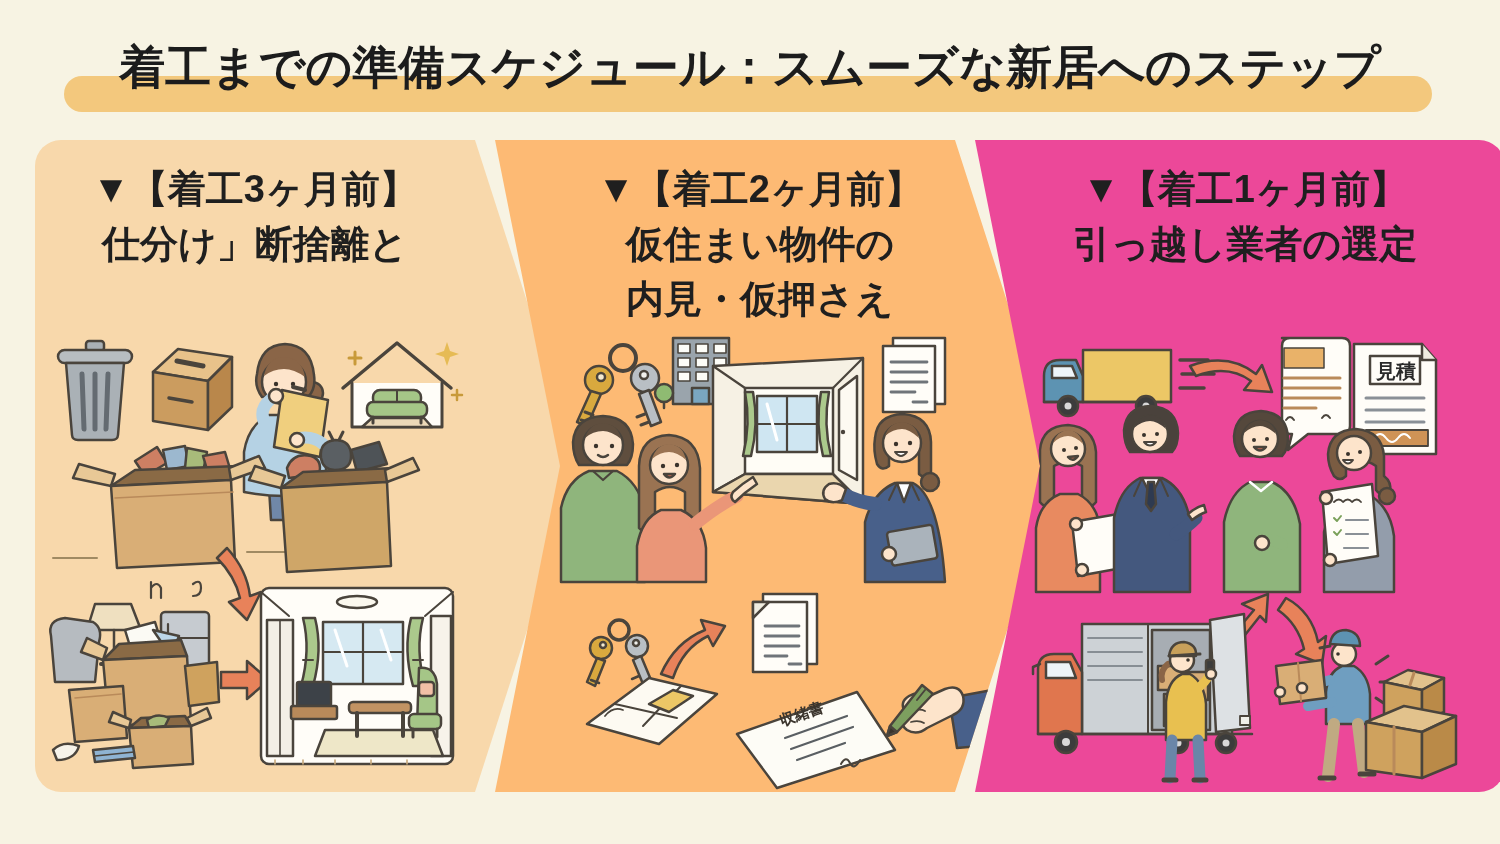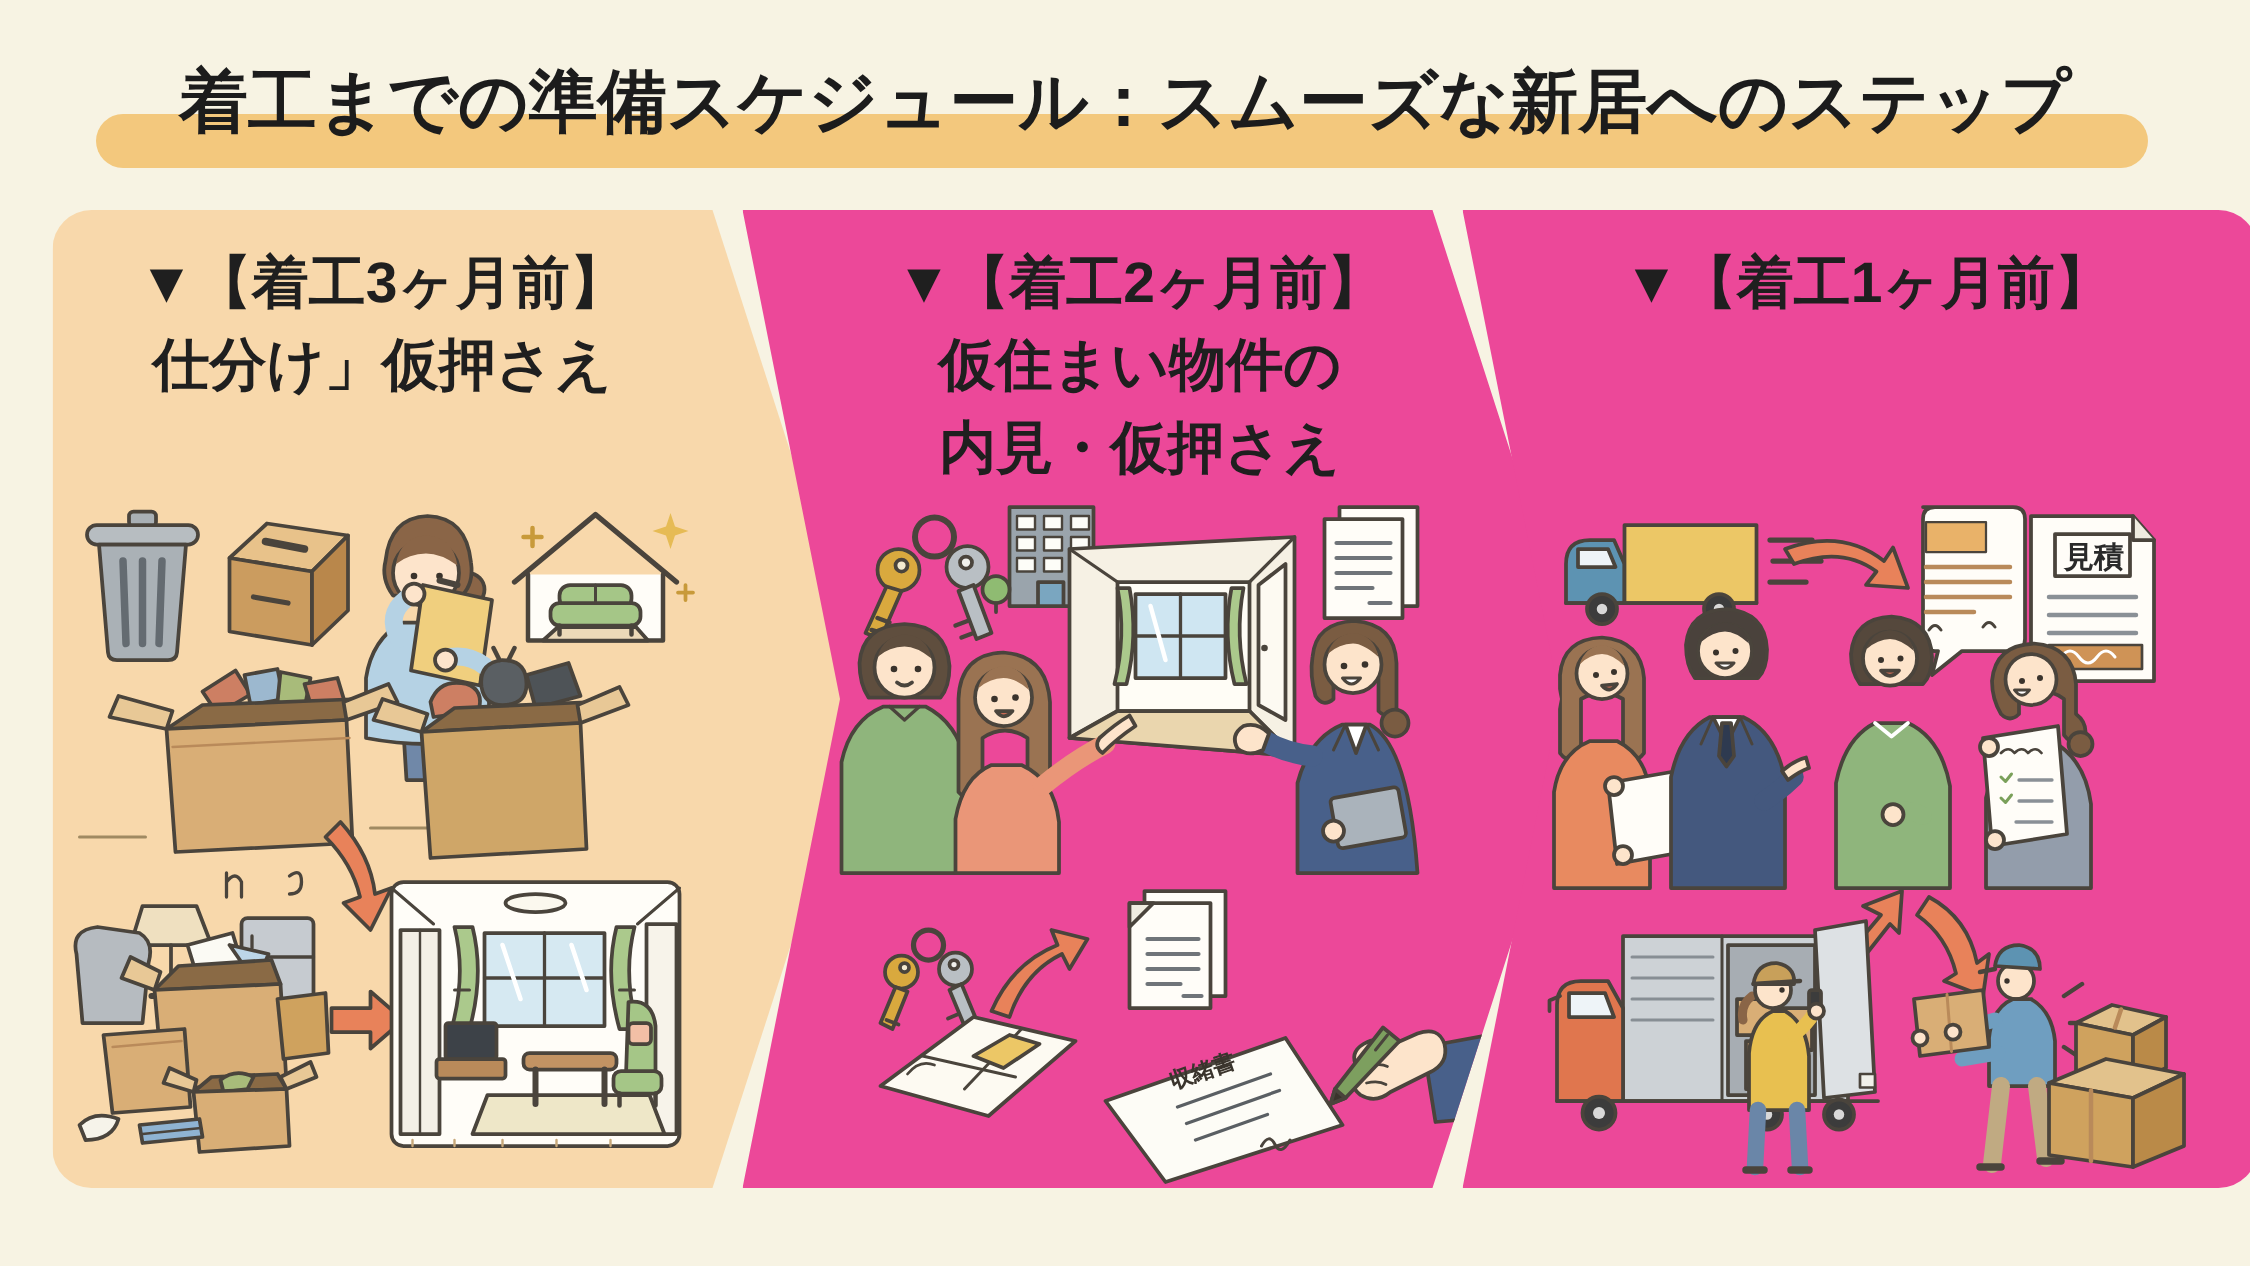--- a/index.html
+++ b/index.html
@@ -23,21 +23,21 @@
   .panel h2{
     position:absolute;margin:0;text-align:center;
     font-size:38px;font-weight:900;color:#1f1f1f;line-height:1.45;
   }
   .panel h2 span{display:block;}
   .p1{left:35px;width:505px;background:#f8d8ab;
       clip-path:polygon(0 0,440px 0,100% 50%,440px 100%,0 100%);
       border-radius:26px 0 0 26px;}
   .p1 h2{left:0;width:440px;top:22px;}
   .p1 svg{position:absolute;left:0;top:190px;}
-  .p2{left:495px;width:525px;background:#ec4899;
+  .p2{left:495px;width:525px;background:#fdba74;
       clip-path:polygon(0 0,460px 0,100% 50%,460px 100%,0 100%,65px 50%);}
   .p2 h2{left:40px;width:450px;top:22px;}
   .p2 svg{position:absolute;left:50px;top:190px;}
   .p3{left:975px;width:490px;background:#ec4899;
       clip-path:polygon(0 0,100% 0,100% 100%,0 100%,65px 50%);
       border-radius:0 26px 26px 0;}
   .p3 h2{left:50px;width:440px;top:22px;}
   .p3 svg{position:absolute;left:55px;top:190px;}
   svg text{font-family:"Liberation Sans","DejaVu Sans",sans-serif;}
 </style>
@@ -47,21 +47,21 @@
 <div class="stage">
 
   <div class="title-hl"></div>
   <h1 class="page-title">着工までの準備スケジュール：スムーズな新居へのステップ</h1>
 
   <div class="panels">
 
     <section class="panel p1">
       <h2>
         <span>▼【着工3ヶ月前】</span>
-        <span>仕分け」仮押さえ</span>
+        <span>仕分け」断捨離と</span>
       </h2>
       <svg width="440" height="460" viewBox="0 0 440 460">
         <g stroke="#4a443c" stroke-width="2.5" stroke-linecap="round" stroke-linejoin="round" fill="none">
           <path d="M18 228 h44 M212 222 h46" stroke="#a08a62" stroke-width="2"></path>
 
           <g>
             <rect x="51" y="11" width="18" height="10" rx="3" fill="#a9b0b5"></rect>
             <rect x="23" y="20" width="74" height="13" rx="6.5" fill="#b7bdc1"></rect>
             <path d="M31 33 L89 33 L83 105 Q82.6 110 77 110 L43 110 Q37.4 110 37 105 Z" fill="#aab1b6"></path>
             <path d="M47 44 L49 99 M60 44 L60 99 M73 44 L71 99" stroke="#646b71" stroke-width="5"></path>
@@ -338,20 +338,21 @@
             <path d="M345 396 L342 406 L352 402 Z" fill="#3a342c"></path>
             <path d="M380 360 L372 370" stroke-width="2"></path>
           </g>
         </g>
       </svg>
     </section>
 
     <section class="panel p3">
       <h2>
         <span>▼【着工1ヶ月前】</span>
+        <span>引っ越し業者の選定</span>
       </h2>
       <svg width="440" height="460" viewBox="0 0 440 460">
         <g stroke="#4a443c" stroke-width="2.5" stroke-linecap="round" stroke-linejoin="round" fill="none">
 
           <g>
             <path d="M14 46 Q14 30 30 30 L46 30 L53 46 L53 72 L14 72 Z" fill="#5d93b2"></path>
             <path d="M22 36 L42 36 L47 48 L22 48 Z" fill="#eef4f8"></path>
             <rect x="53" y="20" width="88" height="52" fill="#ecc766"></rect>
             <path d="M14 72 H141"></path>
             <circle cx="38" cy="76" r="10" fill="#3c3c3c"></circle>

